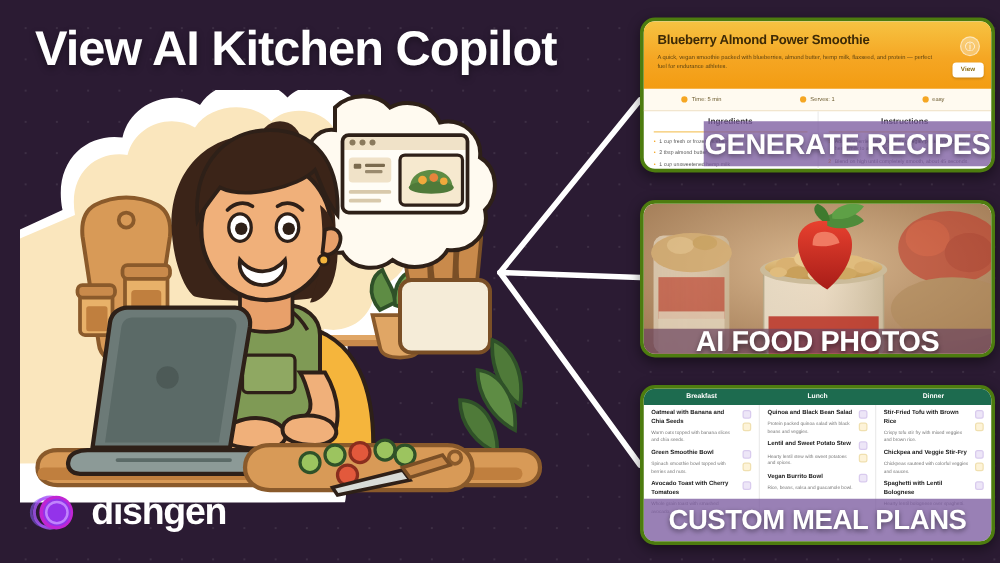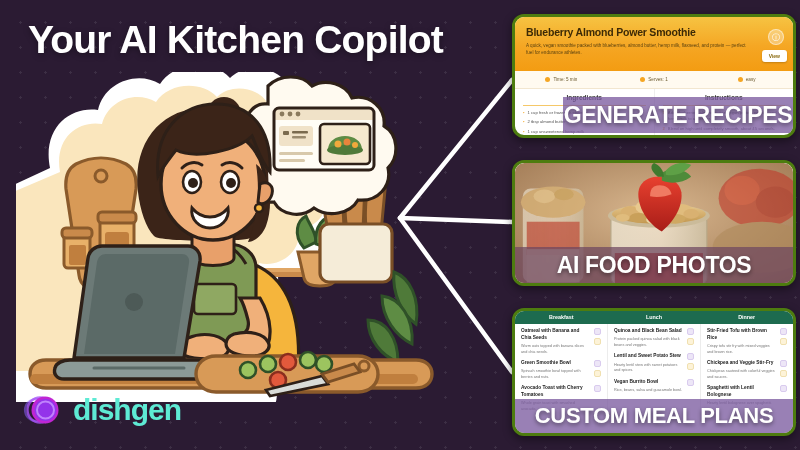--- a/index.html
+++ b/index.html
@@ -83,21 +83,21 @@
   .rc + .rc { border-left:1px solid #eee; }
   .rc-h { font-size:6.6px; font-weight:bold; color:#333; text-align:center; padding-bottom:4px; border-bottom:1.5px solid #f5c869; }
   .rc-li { font-size:4.2px; color:#555; line-height:1.5; margin-top:3.5px; display:flex; gap:3px; }
   .rc-num { color:#f5a623; font-weight:bold; flex:none; }
   #card-recipe .card-overlay { top:80px; height:36px;margin-left:48px; }
   #card-recipe .overlay-text { font-size:23px; }
 
   
   #card-photo { left:512px; top:160px; width:284px; height:126px; padding:0; }
   .photo { position:absolute; inset:0; border-radius:9px; overflow:hidden; }
-  #card-photo .card-overlay { bottom:0; height:36px; background:rgba(110,70,95,.72);margin-top:36px; }
+  #card-photo .card-overlay { bottom:0; height:20px; background:rgba(110,70,95,.72);margin-top:36px; }
   #card-photo .overlay-text { font-size:23px; }
 
   
   #card-meal { left:512px; top:308px; width:284px; height:128px; }
   .mp-head { display:flex; background:#1d6b4f; height:13px; }
   .mp-head div { flex:1; text-align:center; font-size:5.4px; font-weight:bold; color:#fff; line-height:13px; }
   .mp-body { display:flex; }
   .mp-col { flex:1; padding:4px 6px; }
   .mp-col + .mp-col { border-left:1px solid #ececec; }
   .mp-cell { margin-bottom:5px; position:relative; padding-right:12px; }
@@ -106,31 +106,31 @@
   .mp-chip {
     position:absolute; right:0; top:0; width:7px; height:7px; border-radius:2px;
     background:#ede6f7; border:1px solid #d9cbee;
   }
   .mp-chip2 { top:10px; background:#fdf3d8; border-color:#f0e0b0; }
   #card-meal .card-overlay { bottom:0; height:34px; }
   #card-meal .overlay-text { font-size:22px;text-align:right; }
 
   
   .logo { position:absolute; left:22px; bottom:18px; display:flex; align-items:center; gap:7px; }
-  .logo-text { font-size:30px; font-weight:bold; color:#5eead4; letter-spacing:-1px; }
+  .logo-text { font-size:30px; font-weight:bold; color:#ffffff; letter-spacing:-1px; }
 </style>
 </head>
 <body>
 
 <div id="stage">
 
   <div class="dots"></div>
 
   <div class="title">
-    <span>Your AI Kitchen </span><span class="accent">Copilot</span>
+    <span>View AI Kitchen </span><span class="accent">Copilot</span>
   </div>
 
   <svg class="lines" viewBox="0 0 800 450">
     <g stroke="#ffffff" stroke-width="4.5" fill="none" stroke-linecap="round">
       <line x1="400" y1="218" x2="512" y2="80"></line>
       <line x1="400" y1="218" x2="512" y2="222"></line>
       <line x1="400" y1="218" x2="512" y2="372"></line>
     </g>
   </svg>
 

